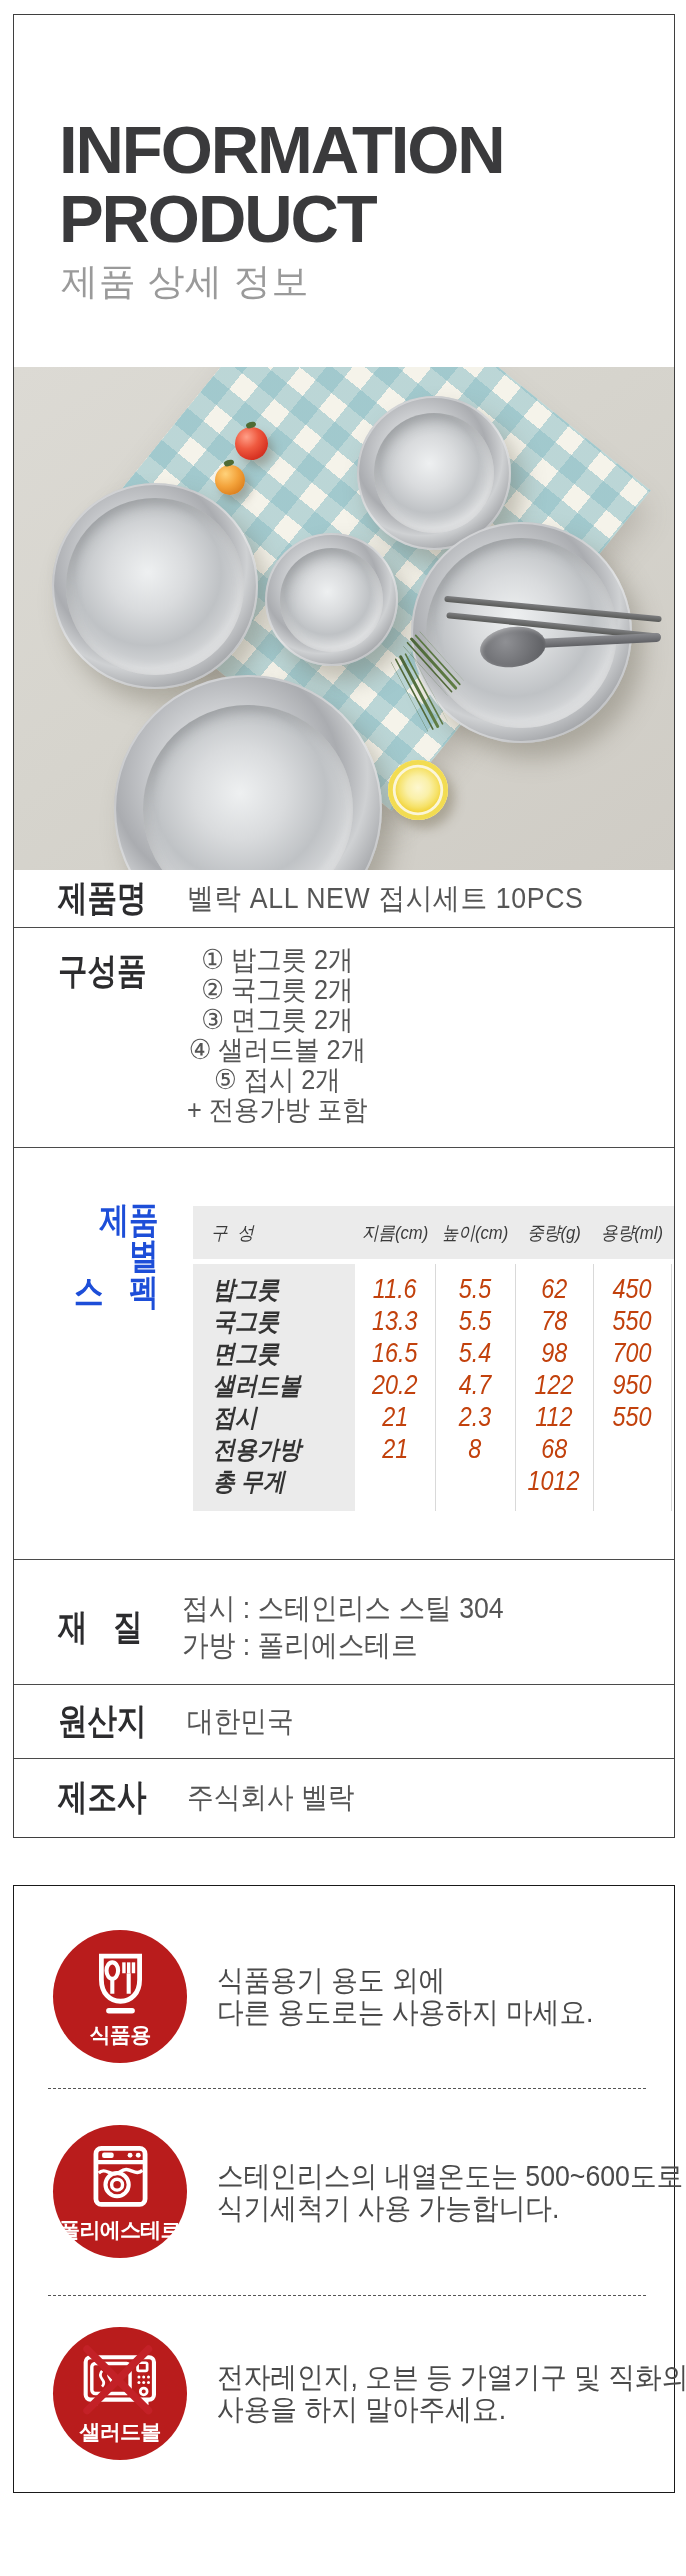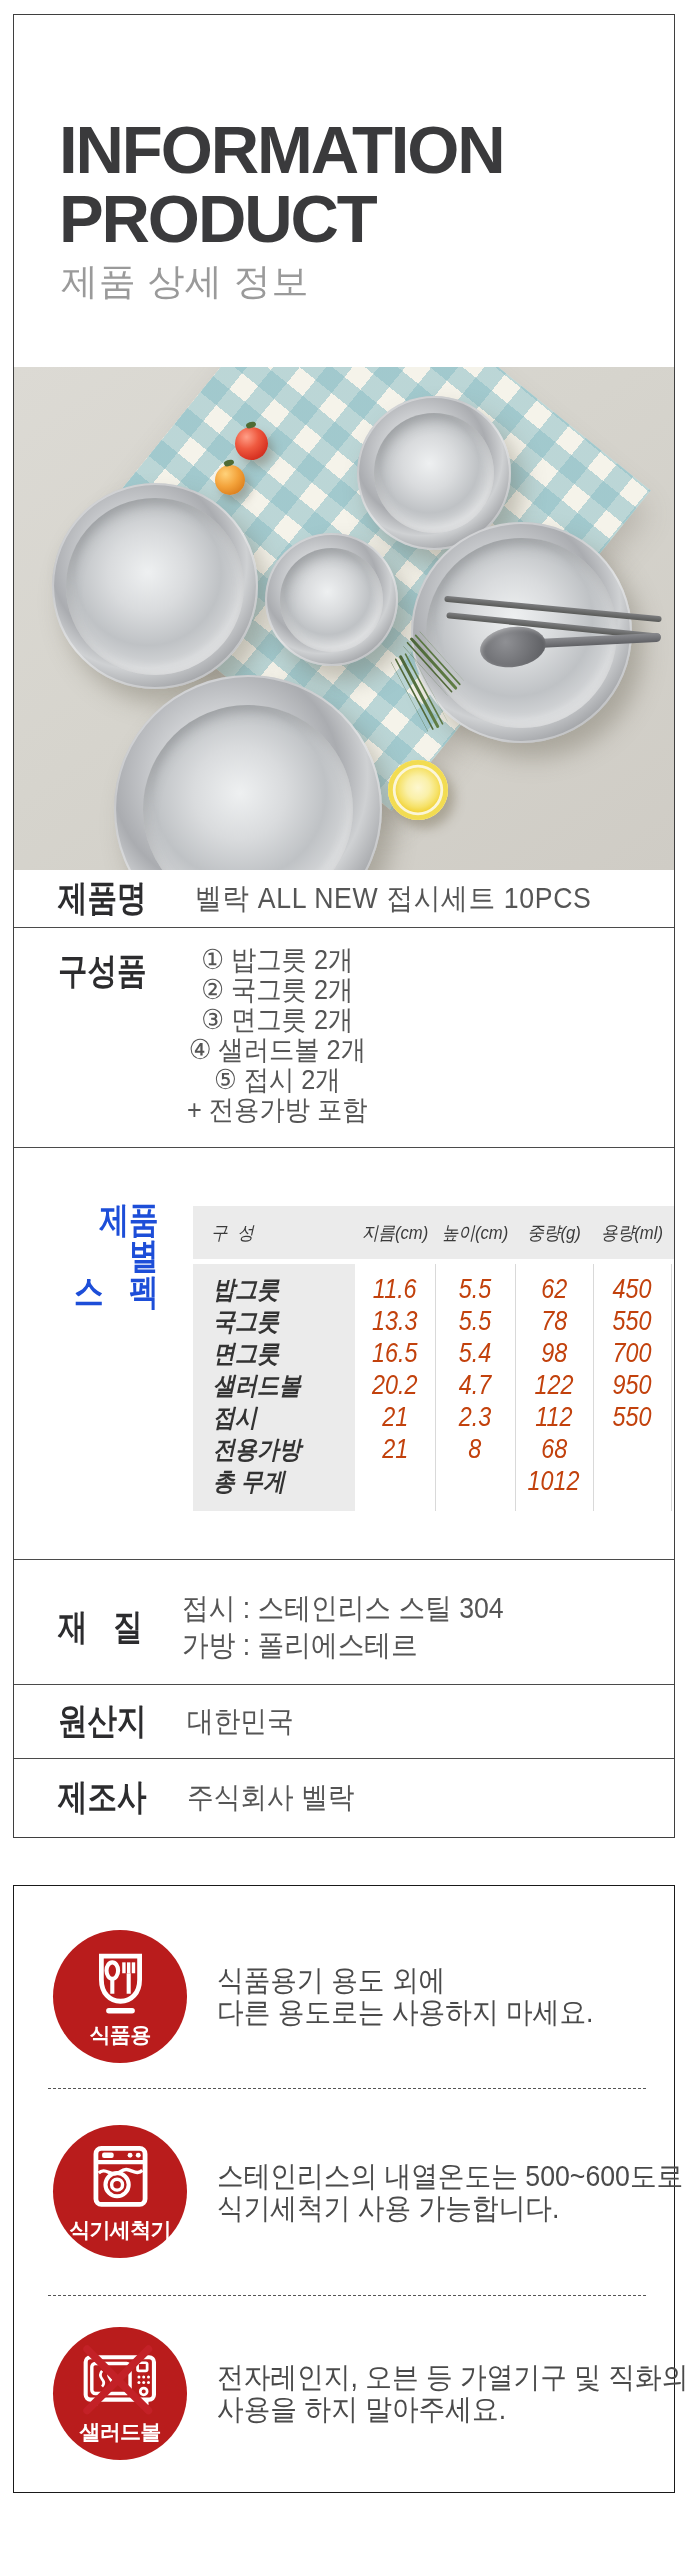--- a/index.html
+++ b/index.html
@@ -41,21 +41,21 @@
   .spoonhead{position:absolute;width:66px;height:40px;border-radius:50%;
     background:radial-gradient(circle at 40% 35%, #8f9094 0%, #6f7074 55%, #55565a 100%);box-shadow:inset 1.4px 2.1px 4.1px rgba(255,255,255,.35);}
   .spoonhandle{position:absolute;height:9px;border-radius:4.8px;background:linear-gradient(180deg,#8a8b8f,#606165);}
 
   
   .row{display:flex;box-sizing:border-box;border-bottom:0.7px solid #4b4b4b;}
   .row.last{border-bottom:none;}
   .label{flex:0 0 103px;margin-left:44px;font-size:36px;font-weight:700;color:#2c2c2e;transform:scaleX(.82);transform-origin:left center;white-space:nowrap;}
   .label.justify{display:flex;justify-content:space-between;}
   .val{font-size:29px;font-weight:400;color:#555;transform:scaleX(.92);transform-origin:left center;white-space:nowrap;}
-  .name-row{height:58px;align-items:center;gap:8px;}
+  .name-row{height:58px;align-items:center;}
   .name-row .val{margin-left:21px;letter-spacing:0.7px;}
   .comp-row{height:220px;align-items:flex-start;text-align:center;}
   .comp-row .label{padding-top:19px;}
   .comp-list{list-style:none;margin:0;padding:16.5px 0 0 21px;}
   .comp-list li{font-size:27.5px;line-height:30px;color:#555;transform:scaleX(.92);transform-origin:left center;white-space:nowrap;}
   .spec-row{height:412px;align-items:flex-start;}
   .spec-row .label2{flex:0 0 103px;margin-left:60px;padding-top:54px;font-size:36px;font-weight:700;color:#1d4ed8;line-height:36px;text-align:right;}
   .spec-row .label2 > div{transform:scaleX(.82);transform-origin:left center;}
   .spec-row .label2 .justify{display:flex;justify-content:space-between;width:103px;}
   .spec-table{margin:58px 0 0 16px;width:504px;font-style:italic;}
@@ -282,21 +282,21 @@
         <svg width="71" height="71" viewBox="0 0 104 104">
           <rect x="16" y="8" width="72" height="82" rx="8" fill="none" stroke="#fff" stroke-width="7"></rect>
           <line x1="16" y1="28" x2="88" y2="28" stroke="#fff" stroke-width="6"></line>
           <rect x="25" y="14" width="17" height="8" rx="3" fill="#fff"></rect>
           <circle cx="66" cy="18" r="3.6" fill="#fff"></circle>
           <circle cx="78" cy="18" r="3.6" fill="#fff"></circle>
           <path d="M20 44 C30 34 40 52 52 42 C64 32 74 50 84 40" fill="none" stroke="#fff" stroke-width="5"></path>
           <circle cx="47" cy="61" r="17" fill="none" stroke="#fff" stroke-width="6"></circle>
           <circle cx="47" cy="61" r="8" fill="none" stroke="#fff" stroke-width="5"></circle>
         </svg>
-        <div class="badge">식기세척기</div>
+        <div class="badge">폴리에스테르</div>
       </div>
       <div class="ntext">
         <div>스테인리스의 내열온도는 500~600도로</div>
         <div>식기세척기 사용 가능합니다.</div>
       </div>
     </div>
 
     <div class="notice n3">
       <div class="dash"></div>
       <div class="oval">

